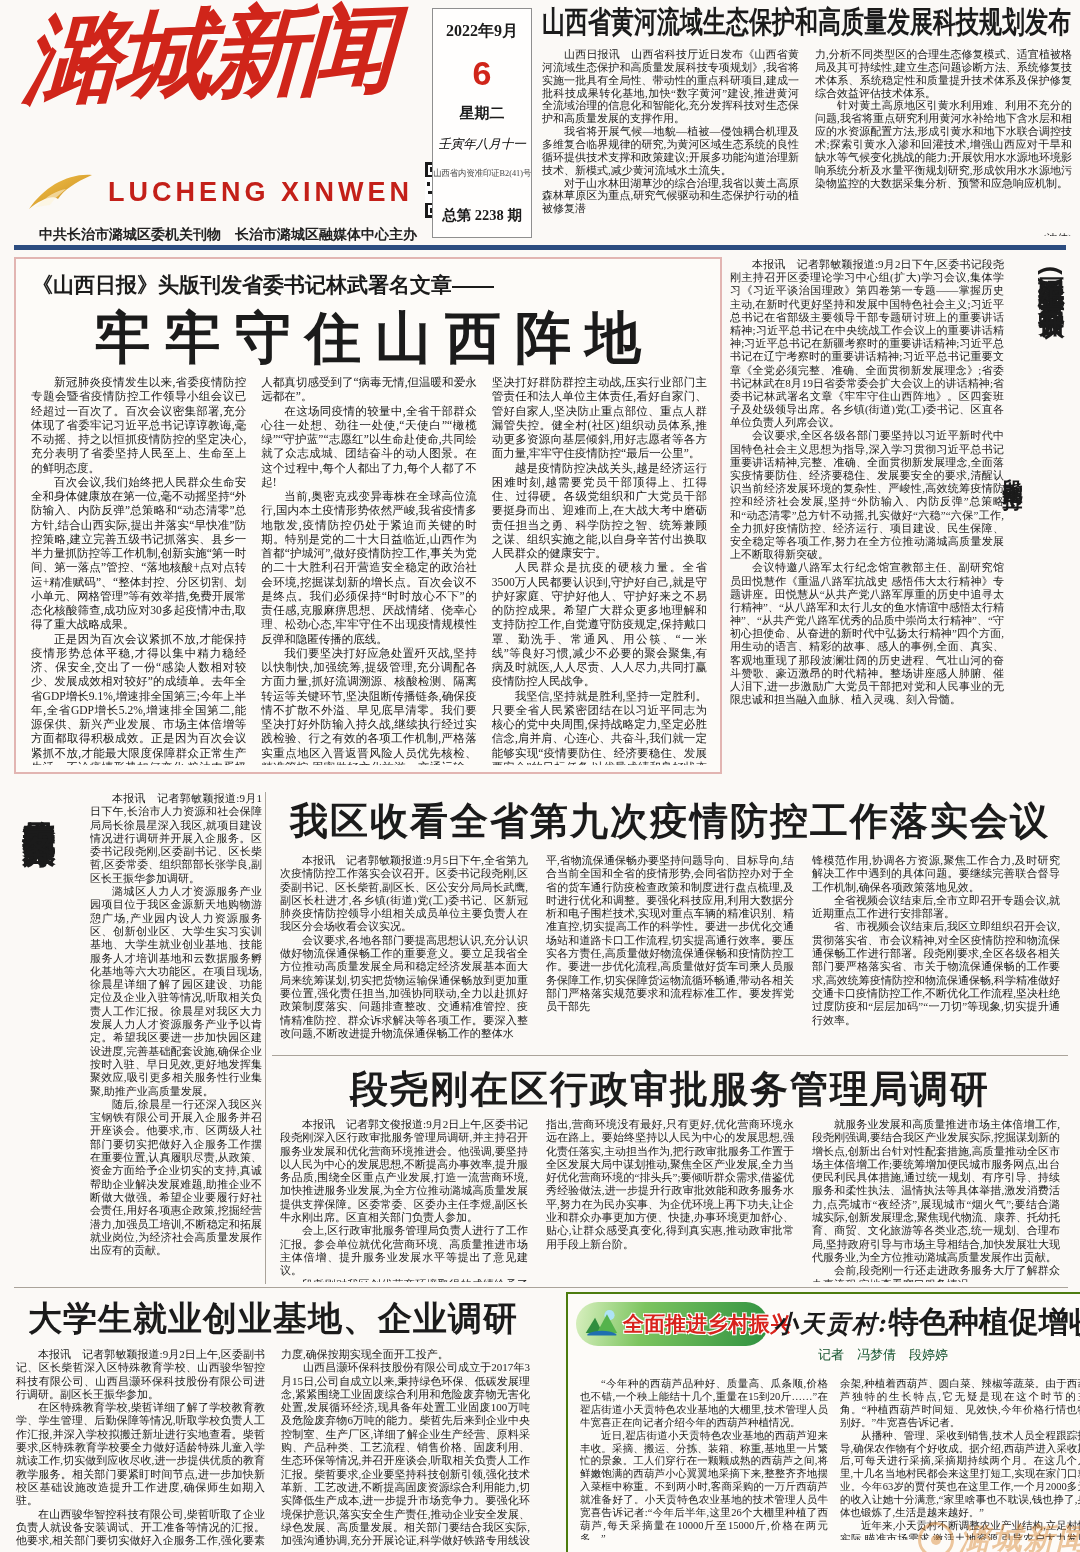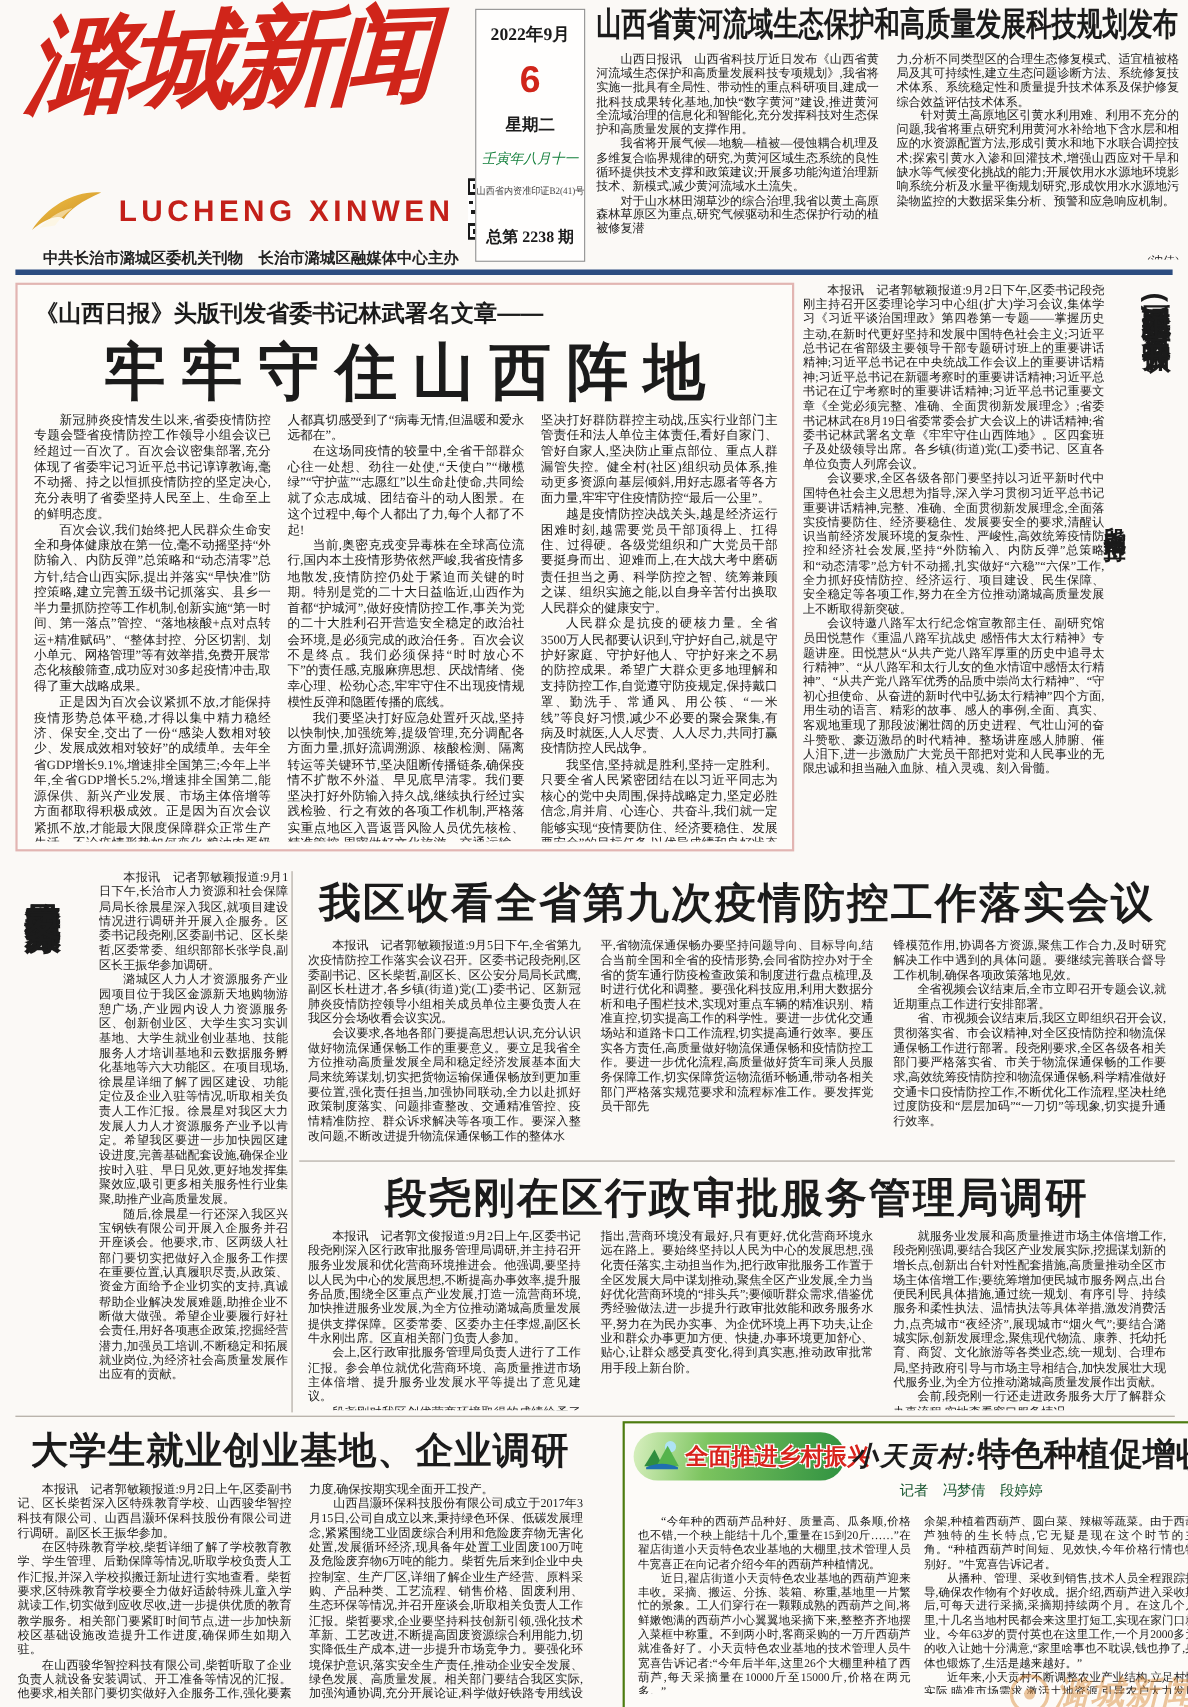--- a/index.html
+++ b/index.html
@@ -14,21 +14,21 @@
     font-size:97px;color:#d0251a;letter-spacing:-5px;white-space:nowrap;transform:rotate(-2deg) skewX(-4deg);}
   .mast-row{position:absolute;left:6px;top:156px;width:400px;height:64px;display:flex;align-items:center;gap:12px;}
   .mast-en{font-family:"Liberation Sans","DejaVu Sans",sans-serif;font-weight:bold;font-size:27px;color:#c32019;letter-spacing:4px;white-space:nowrap;}
   .organ{position:absolute;left:6px;top:222px;font-family:"Liberation Sans","DejaVu Sans",sans-serif;font-weight:bold;font-size:14px;color:#222;white-space:nowrap;margin-left:13px;}
 
   .datebox{position:absolute;left:432px;top:8px;width:100px;height:230px;border:1px solid #8f8f8f;background:#fffefd;
     display:flex;flex-direction:column;align-items:center;justify-content:space-between;padding:12px 3px;text-align:center;}
   .db-ym{font-weight:bold;font-size:16px;}
   .db-day{font-family:"Liberation Sans",sans-serif;font-weight:bold;font-size:34px;color:#d0251a;line-height:1;}
   .db-week{font-weight:bold;font-size:15px;}
-  .db-lunar{font-style:italic;font-size:12.5px;color:#15803d;}
+  .db-lunar{font-style:italic;font-size:12.5px;color:#000000;}
   .db-lic{font-size:9px;color:#444;white-space:nowrap;transform:scaleX(.92);}
   .db-issue{font-weight:bold;font-size:14.5px;margin-top:12px;}
 
   
   .top-article{position:absolute;left:542px;top:2px;width:530px;height:240px;}
   .top-headline{font-family:"Liberation Sans",sans-serif;font-weight:bold;font-size:23px;white-space:nowrap;
     transform:scaleY(1.3);transform-origin:top left;letter-spacing:0;}
   .top-cols{position:absolute;left:0;top:46px;width:530px;display:flex;gap:16px;}
   .top-col{flex:1;height:188px;overflow:hidden;font-size:11px;line-height:1.17;text-align:justify;}
 
@@ -158,21 +158,21 @@
     <h1 class="lead-headline">牢牢守住山西阵地</h1>
     <div class="lead-cols">
       <div class="lead-col">
           <p class="para">新冠肺炎疫情发生以来,省委疫情防控专题会暨省疫情防控工作领导小组会议已经超过一百次了。百次会议密集部署,充分体现了省委牢记习近平总书记谆谆教诲,毫不动摇、持之以恒抓疫情防控的坚定决心,充分表明了省委坚持人民至上、生命至上的鲜明态度。</p>
           <p class="para">百次会议,我们始终把人民群众生命安全和身体健康放在第一位,毫不动摇坚持“外防输入、内防反弹”总策略和“动态清零”总方针,结合山西实际,提出并落实“早快准”防控策略,建立完善五级书记抓落实、县乡一半力量抓防控等工作机制,创新实施“第一时间、第一落点”管控、“落地核酸+点对点转运+精准赋码”、“整体封控、分区切割、划小单元、网格管理”等有效举措,免费开展常态化核酸筛查,成功应对30多起疫情冲击,取得了重大战略成果。</p>
           <p class="para">正是因为百次会议紧抓不放,才能保持疫情形势总体平稳,才得以集中精力稳经济、保安全,交出了一份“感染人数相对较少、发展成效相对较好”的成绩单。去年全省GDP增长9.1%,增速排全国第三;今年上半年,全省GDP增长5.2%,增速排全国第二,能源保供、新兴产业发展、市场主体倍增等方面都取得积极成效。正是因为百次会议紧抓不放,才能最大限度保障群众正常生产生活。不论疫情形势如何变化,粮油肉蛋奶果蔬等民生必需品始终供应充足、价格稳定,受疫情影响的群众都能吃得饱穿得暖,有病能及时就医,遇到困难有人帮,每个</p>
         </div>
       <div class="lead-col">
           <p class="para cont">人都真切感受到了“病毒无情,但温暖和爱永远都在”。</p>
           <p class="para">在这场同疫情的较量中,全省干部群众心往一处想、劲往一处使,“天使白”“橄榄绿”“守护蓝”“志愿红”以生命赴使命,共同绘就了众志成城、团结奋斗的动人图景。在这个过程中,每个人都出了力,每个人都了不起!</p>
-          <p class="para">当前,奥密克戎变异毒株在全球高位流行,国内本土疫情形势依然严峻,我省疫情多地散发,疫情防控仍处于紧迫而关键的时期。特别是党的二十大日益临近,山西作为首都“护城河”,做好疫情防控工作,事关为党的二十大胜利召开营造安全稳定的政治社会环境,是必须完成的政治任务。百次会议不是终点。我们必须保持“时时放心不下”的责任感,克服麻痹思想、厌战情绪、侥幸心理、松劲心态,牢牢守住不出现疫情规模性反弹和隐匿传播的底线。</p>
+          <p class="para">当前,奥密克戎变异毒株在全球高位流行,国内本土疫情形势依然严峻,我省疫情多地散发,疫情防控仍处于紧迫而关键的时期。特别是党的二十大日益临近,山西作为首都“护城河”,做好疫情防控工作,事关为党的二十大胜利召开营造安全稳定的政治社会环境,挖掘谋划新的增长点。百次会议不是终点。我们必须保持“时时放心不下”的责任感,克服麻痹思想、厌战情绪、侥幸心理、松劲心态,牢牢守住不出现疫情规模性反弹和隐匿传播的底线。</p>
           <p class="para">我们要坚决打好应急处置歼灭战,坚持以快制快,加强统筹,提级管理,充分调配各方面力量,抓好流调溯源、核酸检测、隔离转运等关键环节,坚决阻断传播链条,确保疫情不扩散不外溢、早见底早清零。我们要坚决打好外防输入持久战,继续执行经过实践检验、行之有效的各项工作机制,严格落实重点地区入晋返晋风险人员优先核检、精准管控,周密做好文化旅游、交通运输、教育等重点领域防控工作,努力把疫情输入风险降到最低。我们要</p>
         </div>
       <div class="lead-col">
           <p class="para cont">坚决打好群防群控主动战,压实行业部门主管责任和法人单位主体责任,看好自家门、管好自家人,坚决防止重点部位、重点人群漏管失控。健全村(社区)组织动员体系,推动更多资源向基层倾斜,用好志愿者等各方面力量,牢牢守住疫情防控“最后一公里”。</p>
           <p class="para">越是疫情防控决战关头,越是经济运行困难时刻,越需要党员干部顶得上、扛得住、过得硬。各级党组织和广大党员干部要挺身而出、迎难而上,在大战大考中磨砺责任担当之勇、科学防控之智、统筹兼顾之谋、组织实施之能,以自身辛苦付出换取人民群众的健康安宁。</p>
           <p class="para">人民群众是抗疫的硬核力量。全省3500万人民都要认识到,守护好自己,就是守护好家庭、守护好他人、守护好来之不易的防控成果。希望广大群众更多地理解和支持防控工作,自觉遵守防疫规定,保持戴口罩、勤洗手、常通风、用公筷、“一米线”等良好习惯,减少不必要的聚会聚集,有病及时就医,人人尽责、人人尽力,共同打赢疫情防控人民战争。</p>
           <p class="para">我坚信,坚持就是胜利,坚持一定胜利。只要全省人民紧密团结在以习近平同志为核心的党中央周围,保持战略定力,坚定必胜信念,肩并肩、心连心、共奋斗,我们就一定能够实现“疫情要防住、经济要稳住、发展要安全”的目标任务,以优异成绩和良好状态迎接党的二十大胜利召开!</p>
         </div>
     </div>
   </section>

